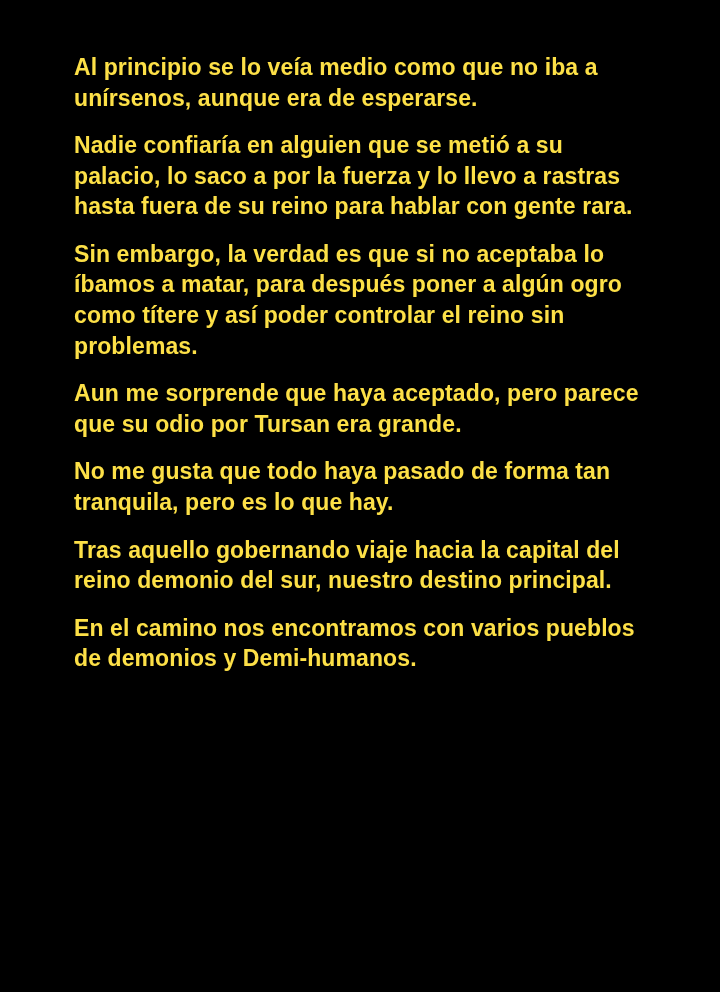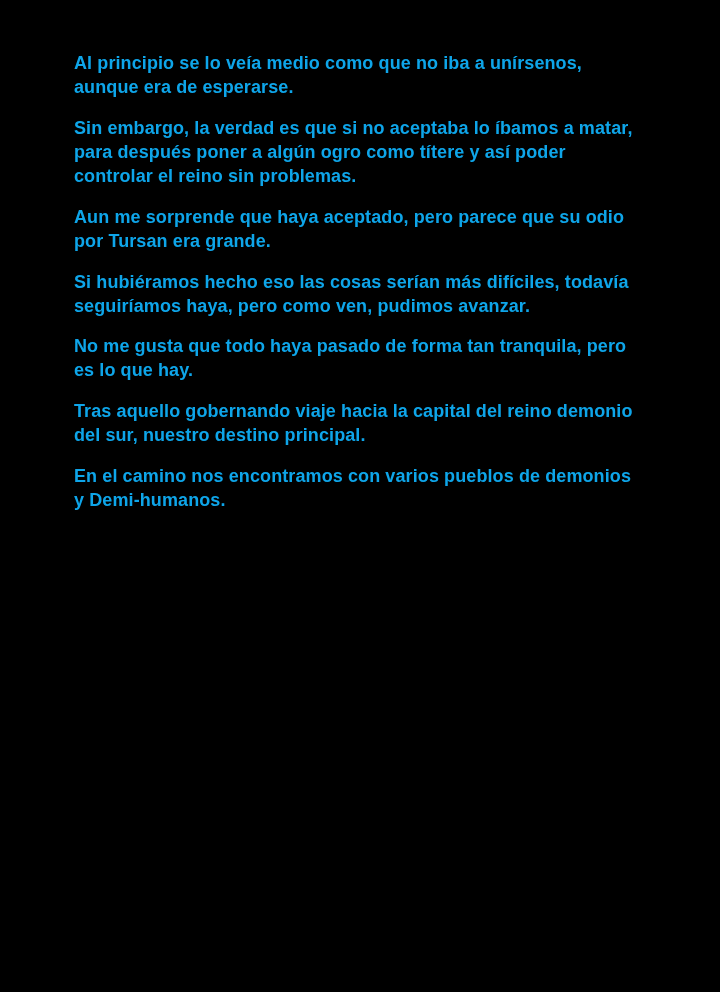--- a/index.html
+++ b/index.html
@@ -26,39 +26,39 @@
     position: absolute;
     left: 0;
     top: 0;
     right: 0;
     bottom: 0;
     padding: 52px 66px 40px 66px;
     box-sizing: border-box;
     overflow: hidden;
   }
   .para {
-    color: #0ea5e9;
-    font-size: 18px;
+    color: #fde047;
+    font-size: 23px;
     line-height: 1.33;
     font-weight: 700;
     letter-spacing: 0.1px;
     margin: 0 0 17px 0;
     text-align: left;
     word-wrap: break-word;
   }
   .para:last-child {
     margin-bottom: 4px;
   }
 </style>
 </head>
 <body>
 
 <div class="page">
   <div class="reader">
     <p class="para">Al principio se lo veía medio como que no iba a unírsenos, aunque era de esperarse.</p>
+    <p class="para">Nadie confiaría en alguien que se metió a su palacio, lo saco a por la fuerza y lo llevo a rastras hasta fuera de su reino para hablar con gente rara.</p>
     <p class="para">Sin embargo, la verdad es que si no aceptaba lo íbamos a matar, para después poner a algún ogro como títere y así poder controlar el reino sin problemas.</p>
     <p class="para">Aun me sorprende que haya aceptado, pero parece que su odio por Tursan era grande.</p>
-    <p class="para">Si hubiéramos hecho eso las cosas serían más difíciles, todavía seguiríamos haya, pero como ven, pudimos avanzar.</p>
     <p class="para">No me gusta que todo haya pasado de forma tan tranquila, pero es lo que hay.</p>
     <p class="para">Tras aquello gobernando viaje hacia la capital del reino demonio del sur, nuestro destino principal.</p>
     <p class="para">En el camino nos encontramos con varios pueblos de demonios y Demi-humanos.</p>
   </div>
 </div>
 
 </body></html>

